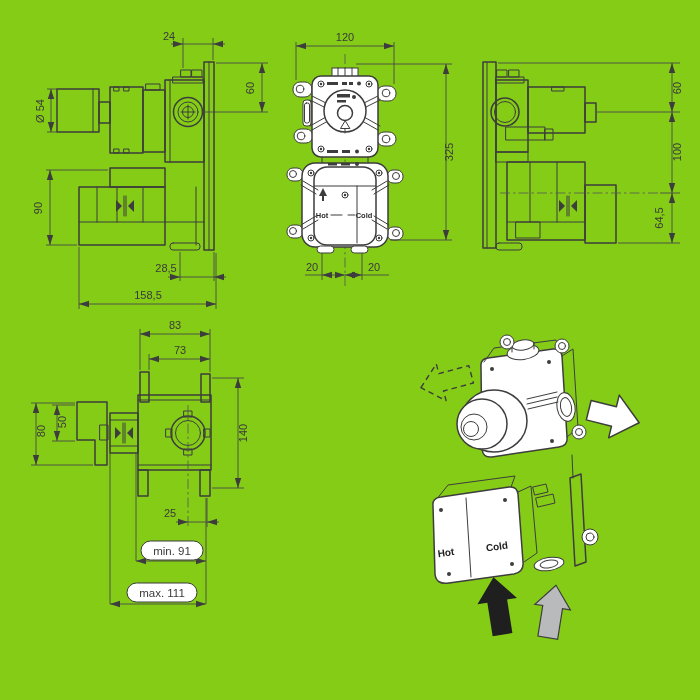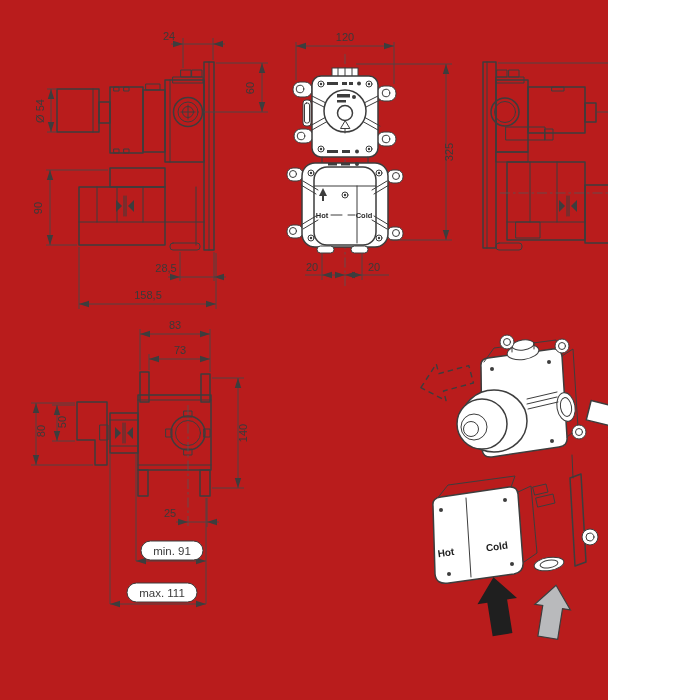--- a/index.html
+++ b/index.html
@@ -1,16 +1,16 @@
 <!DOCTYPE html>
 <html><head>
 <meta charset="utf-8">
 <style>
   html,body{margin:0;padding:0;background:#fff;}
-  #stage{position:relative;width:608px;height:700px;background:#b91c1c;overflow:hidden;}
+  #stage{position:relative;width:700px;height:700px;background:#84cc16;overflow:hidden;}
   text{font-family:"Liberation Sans",sans-serif;}
   .p  {fill:none;stroke:#3d3d3d;stroke-width:1.5;stroke-linejoin:round;stroke-linecap:round;}
   .pw {fill:#ffffff;stroke:#3d3d3d;stroke-width:1.5;stroke-linejoin:round;}
   .p2 {fill:none;stroke:#3d3d3d;stroke-width:1;stroke-linejoin:round;stroke-linecap:round;}
   .pw2{fill:#ffffff;stroke:#3d3d3d;stroke-width:1;}
   .d  {fill:none;stroke:#474747;stroke-width:0.9;}
   .cl {fill:none;stroke:#555555;stroke-width:0.8;stroke-dasharray:10 3 2.5 3;}
   .fd {fill:#3d3d3d;stroke:none;}
   .dimt{font-size:11px;fill:#3a3a3a;}
   .capt{font-size:11.5px;fill:#3a3a3a;}

